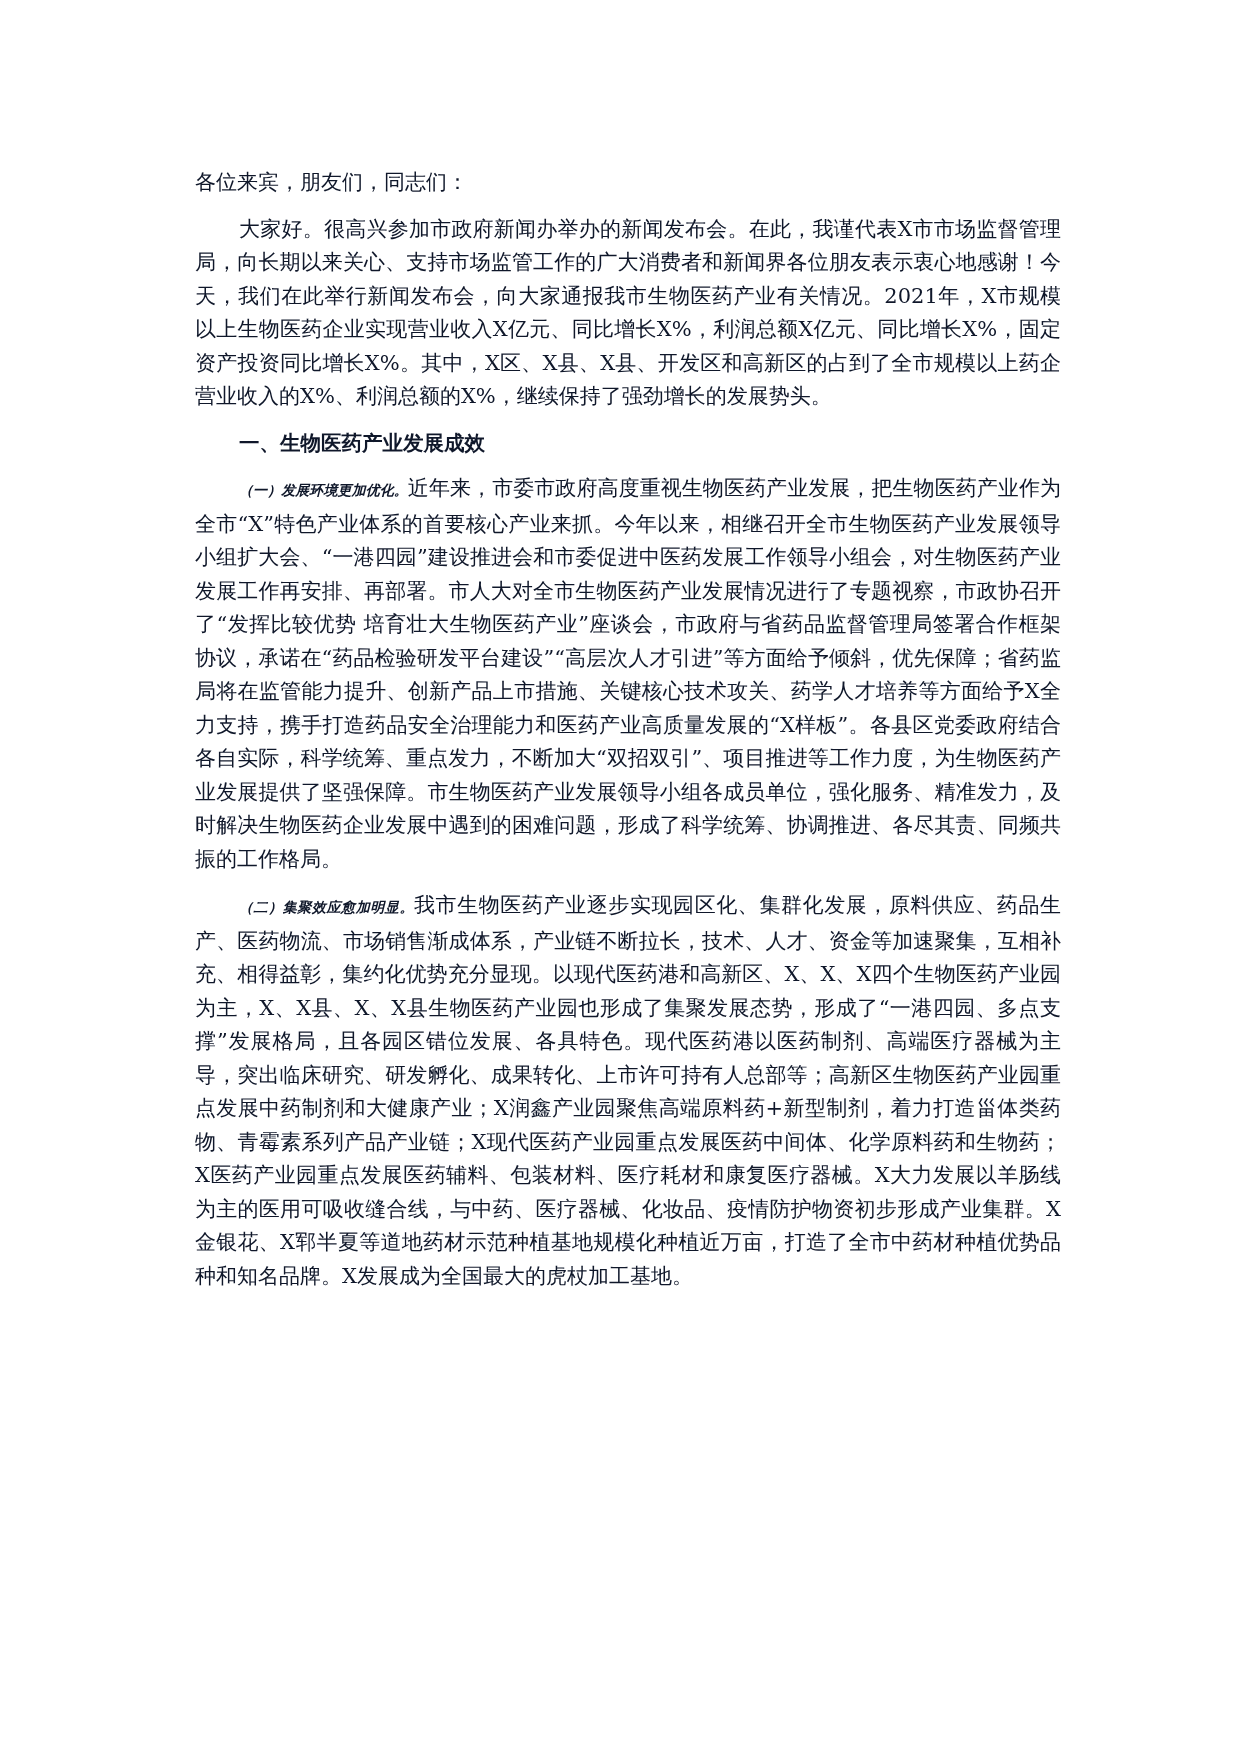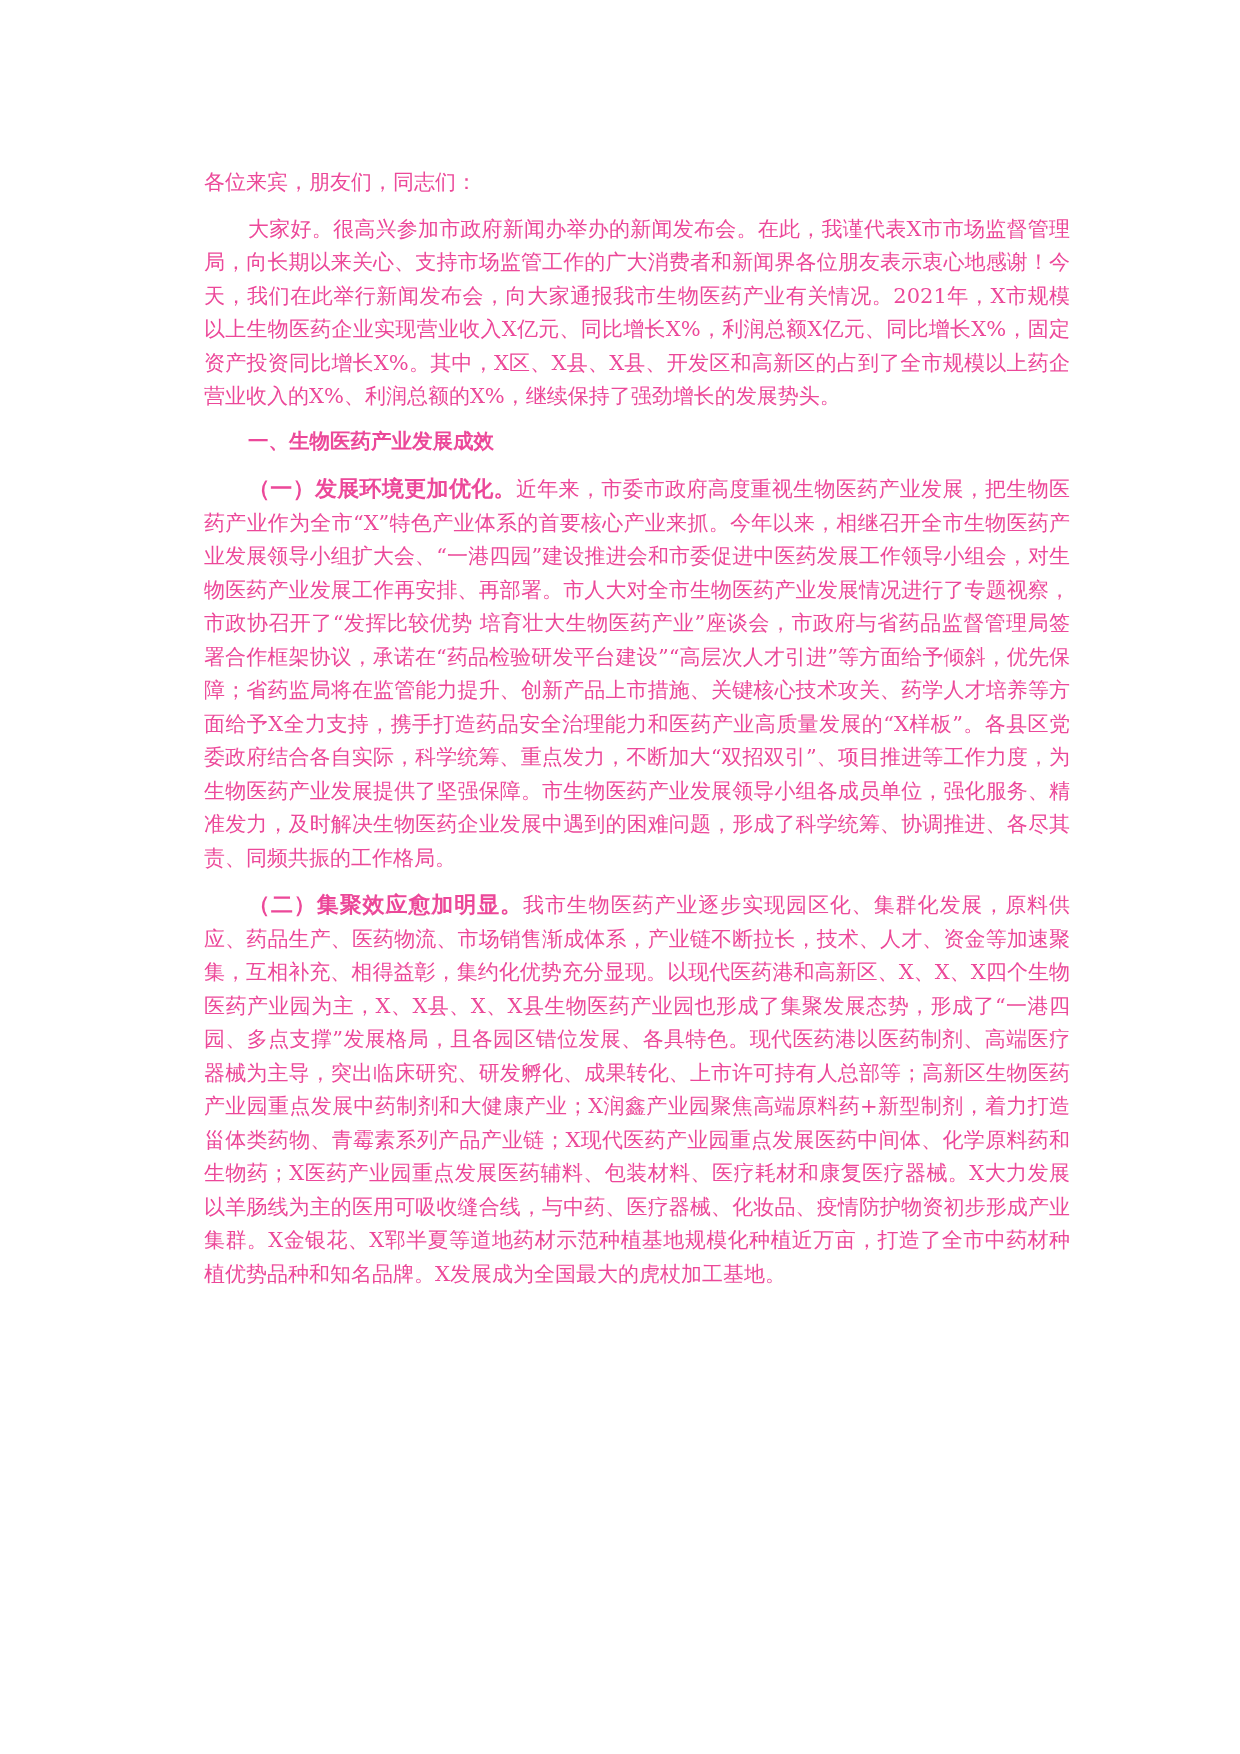--- a/index.html
+++ b/index.html
@@ -1,42 +1,43 @@
 <!DOCTYPE html>
 <html><head>
 <meta charset="utf-8">
 <style>
   html, body { margin: 0; padding: 0; background: #ffffff; }
   body { width: 1240px; height: 1754px; position: relative; overflow: hidden; }
   .page {
     position: absolute;
-    left: 204px;
+    left: 195px;
     top: 166px;
     width: 866px;
     font-family: "DejaVu Serif", "Liberation Serif", serif;
     font-size: 21px;
-    color: #ec4899;
+    color: #0f172a;
     line-height: 33.5px;
     text-align: justify;
     text-justify: inter-character;
   }
   .para { margin: 13px 0 12px 0; }
   .indent { text-indent: 44px; }
   .greeting { margin: 0 0 12px 0; }
   .section-heading {
     margin: 0 0 12px 0;
     text-indent: 44px;
-    font-family: Liberation Mono, monospace;
+    font-family: Liberation Sans, sans-serif;
     font-weight: bold;
     font-size: 20.5px;
   }
   .sub-heading {
     font-family: "DejaVu Sans", "Liberation Sans", sans-serif;
     font-weight: bold;
-    font-size: 22px;
+    font-size: 14px;
+    font-style: italic;
   }
 </style>
 </head>
 <body>
 
 <div class="page">
   <p class="greeting">各位来宾，朋友们，同志们：</p>
 
   <p class="para indent">大家好。很高兴参加市政府新闻办举办的新闻发布会。在此，我谨代表X市市场监督管理局，向长期以来关心、支持市场监管工作的广大消费者和新闻界各位朋友表示衷心地感谢！今天，我们在此举行新闻发布会，向大家通报我市生物医药产业有关情况。2021年，X市规模以上生物医药企业实现营业收入X亿元、同比增长X%，利润总额X亿元、同比增长X%，固定资产投资同比增长X%。其中，X区、X县、X县、开发区和高新区的占到了全市规模以上药企营业收入的X%、利润总额的X%，继续保持了强劲增长的发展势头。</p>
 

